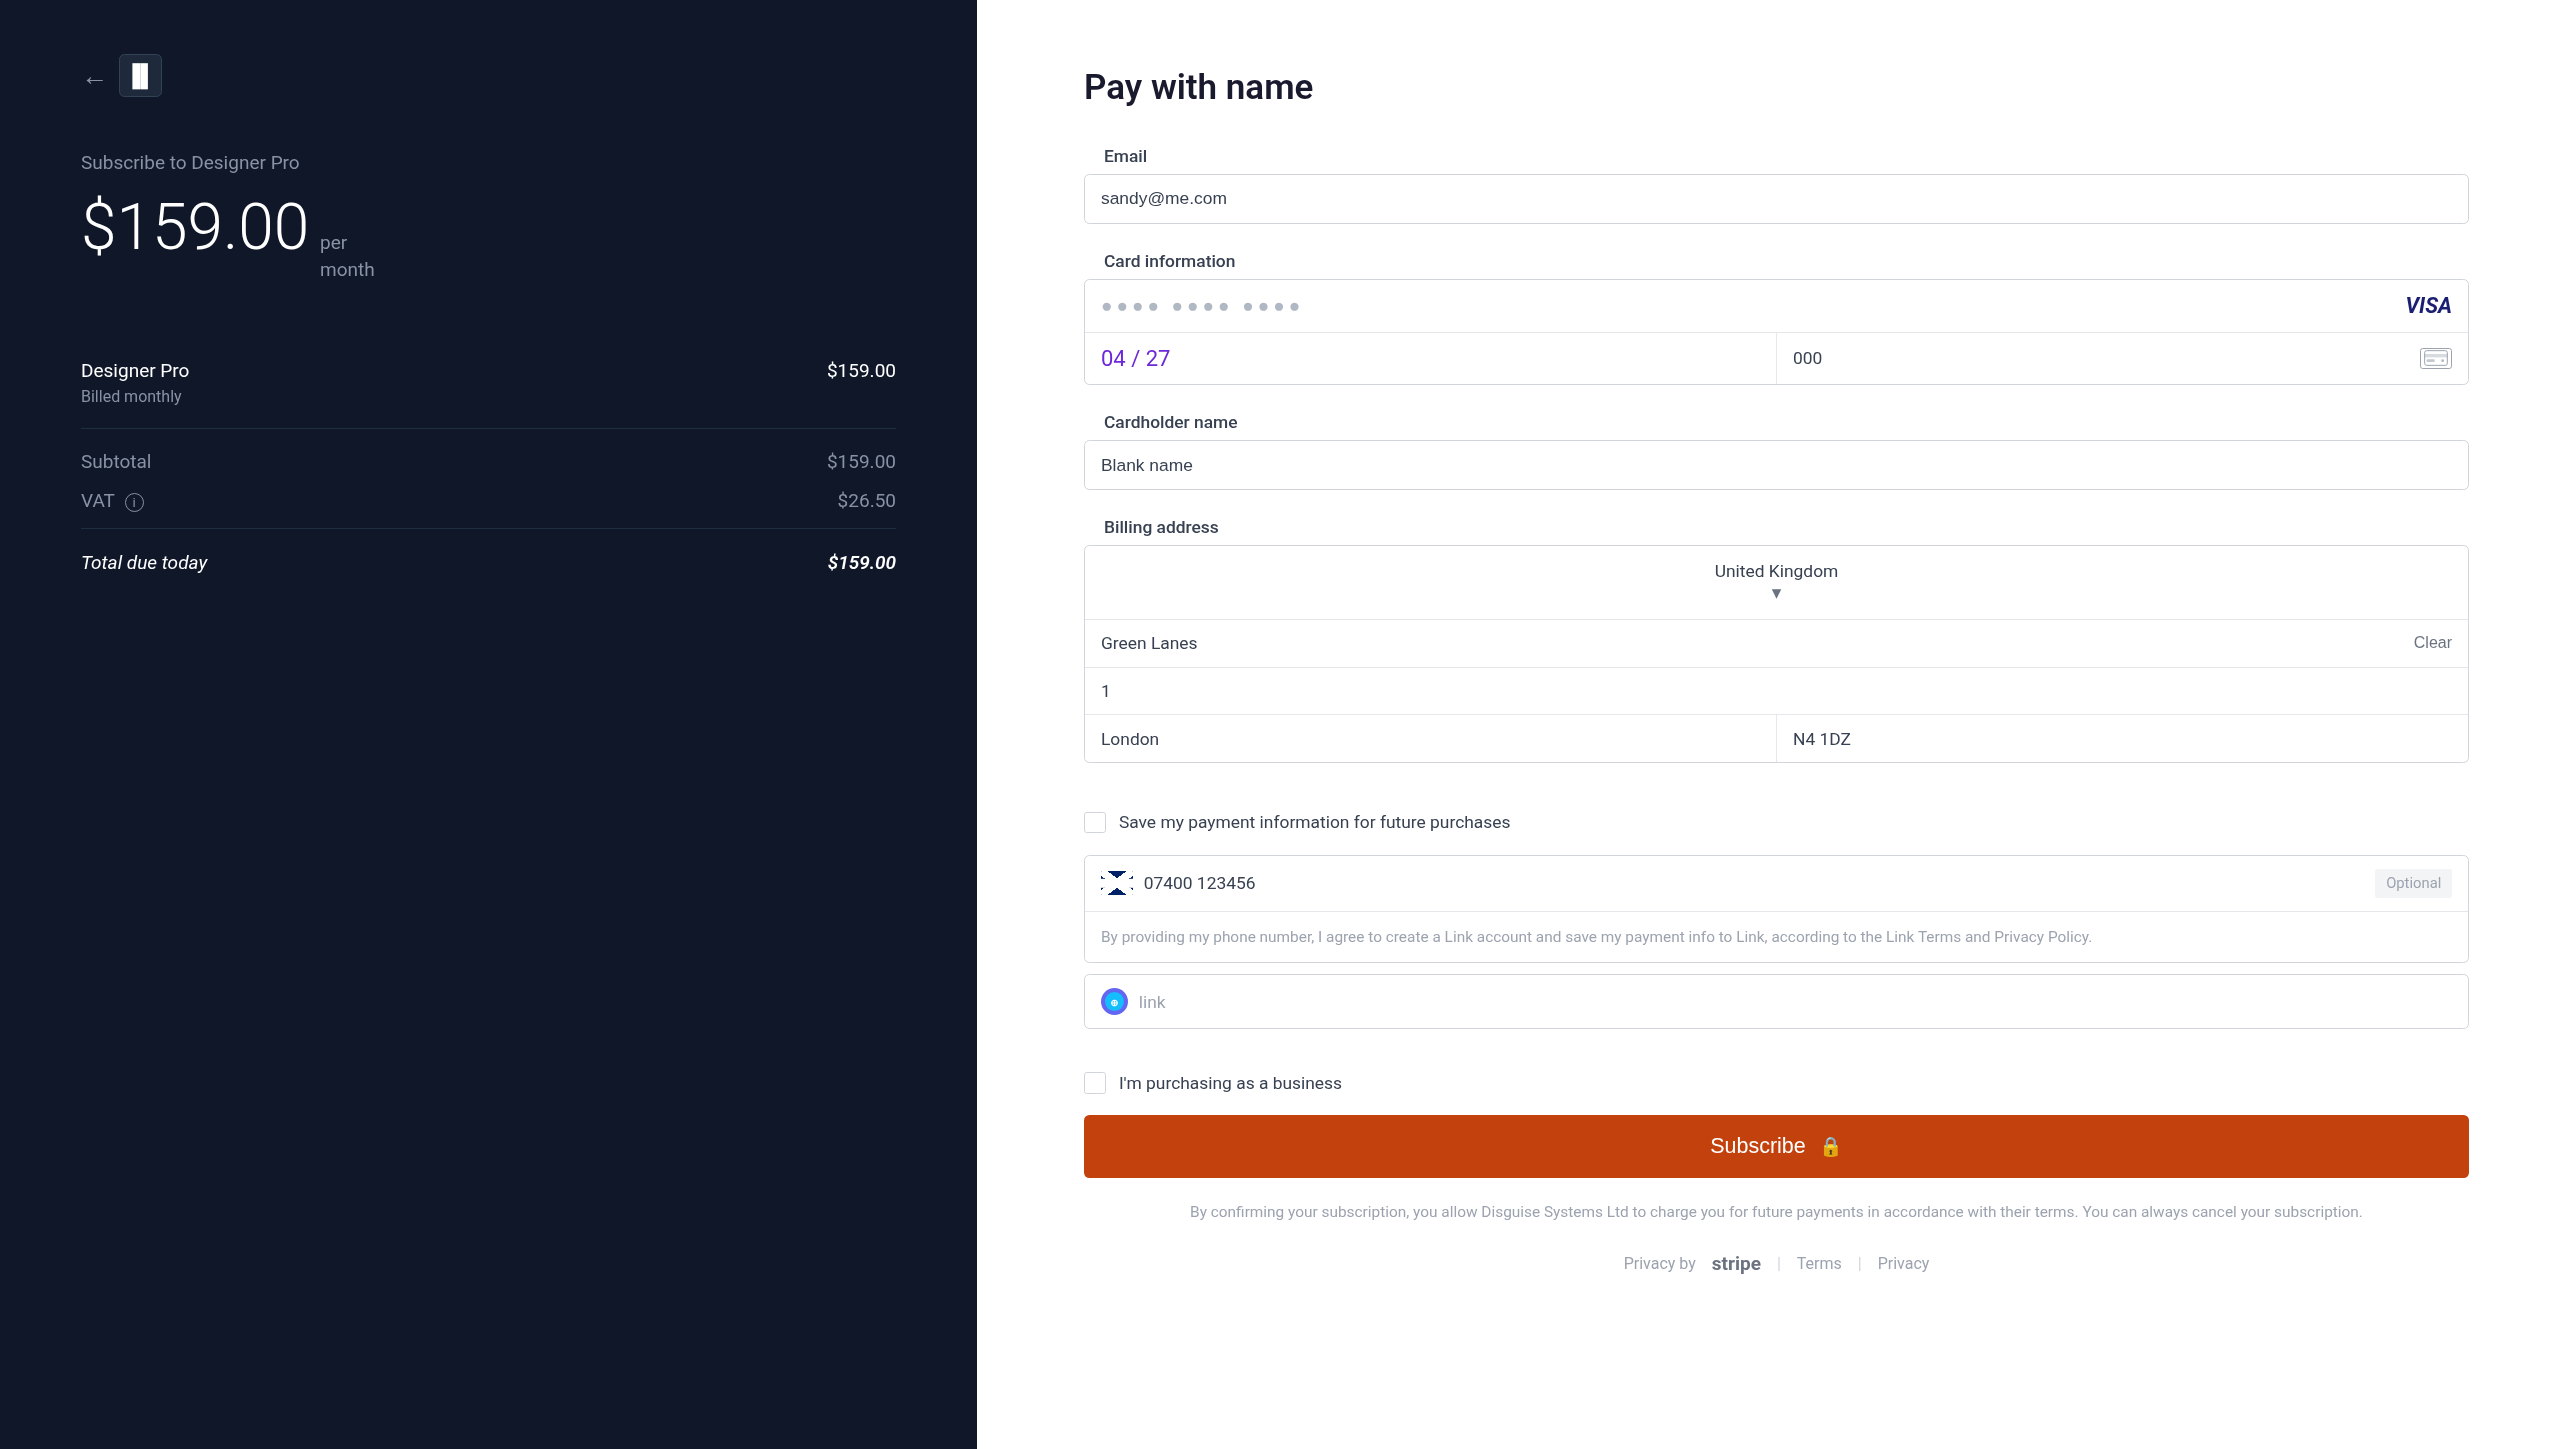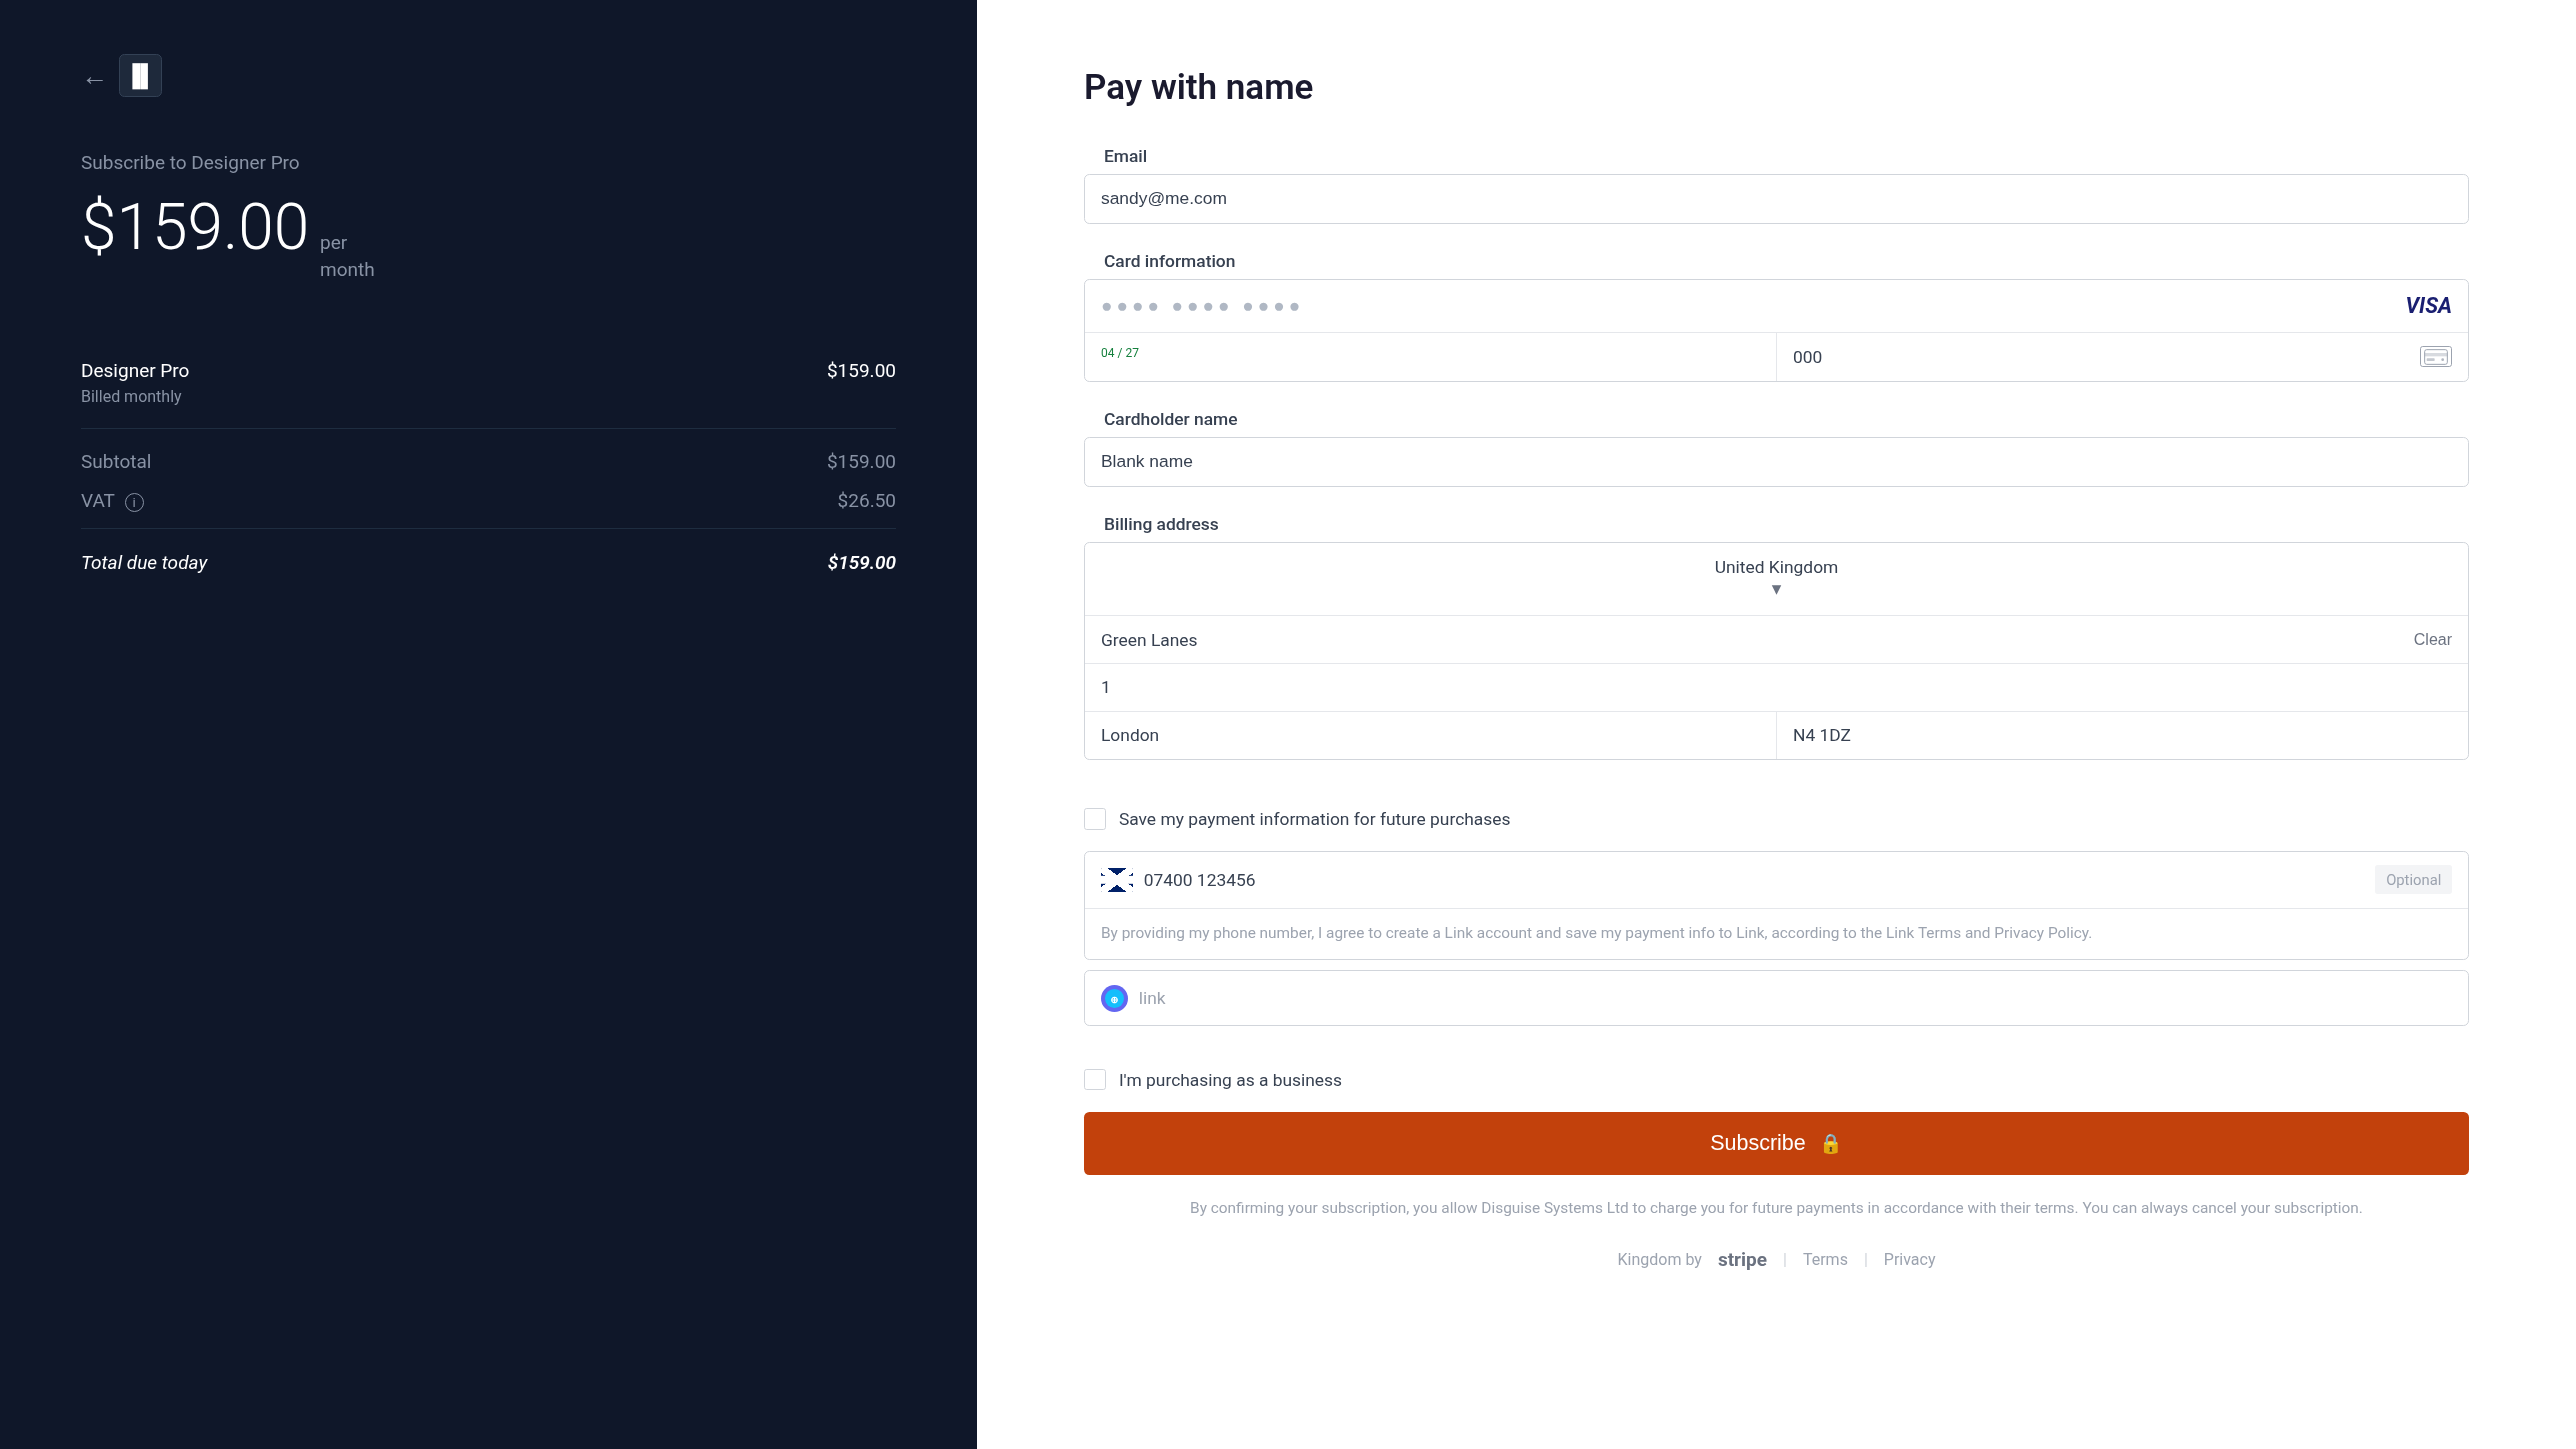--- a/index.html
+++ b/index.html
@@ -188,22 +188,22 @@
       font-size: 19px;
       font-style: italic;
     }
     .card-bottom-row {
       display: flex;
     }
     .card-expiry {
       flex: 1;
       padding: 13.4px 16px;
       border-right: 0.7px solid #e5e7eb;
-      font-size: 12px;
-      color: #15803d;
+      font-size: 22px;
+      color: #6d28d9;
     }
     .card-cvc {
       flex: 1;
       padding: 13.4px 16px;
       display: flex;
       align-items: center;
       justify-content: space-between;
       font-size: 17.4px;
       color: #374151;
     }
@@ -580,21 +580,21 @@
   </div>
 
   <button class="subscribe-button">
     <span>Subscribe</span>
     <span class="lock-icon">🔒</span>
   </button>
 
   <div class="confirmation-text">By confirming your subscription, you allow Disguise Systems Ltd to charge you for future payments in accordance with their terms. You can always cancel your subscription.</div>
 
   <div class="footer-row">
-    <span class="powered-by">Kingdom by</span>
+    <span class="powered-by">Privacy by</span>
     <span class="stripe-text">stripe</span>
     <span class="footer-divider">|</span>
     <a class="footer-link">Terms</a>
     <span class="footer-divider">|</span>
     <a class="footer-link">Privacy</a>
   </div>
 </div>
 
 
 </body></html>

